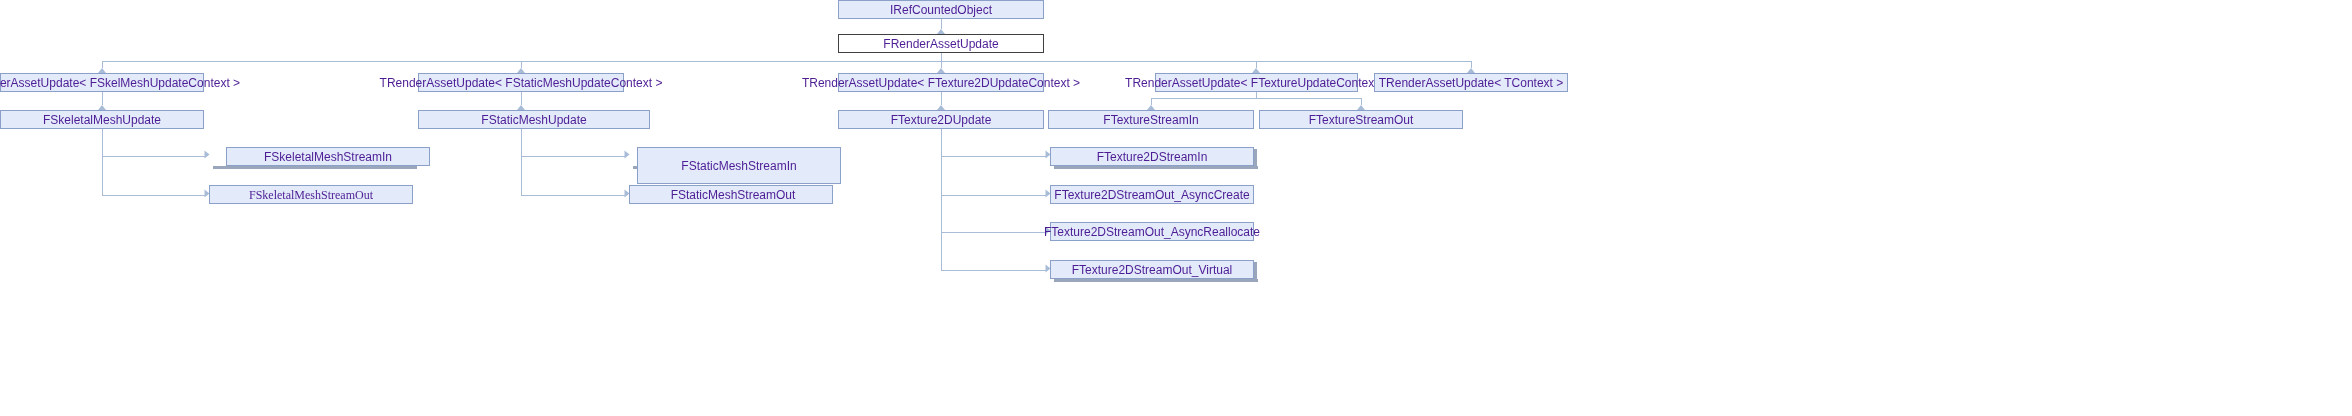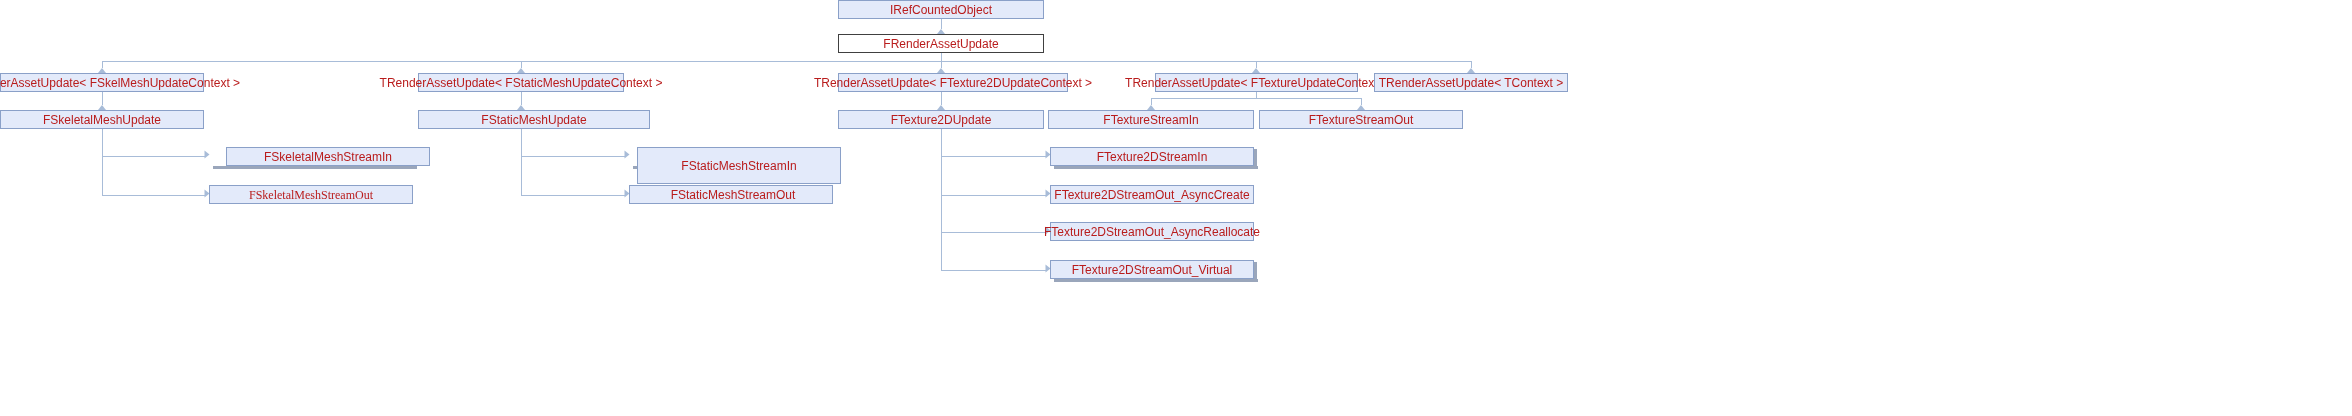--- a/index.html
+++ b/index.html
@@ -13,21 +13,21 @@
     height: 416px;
     background: #ffffff;
     font-family: "Liberation Sans", sans-serif;
     overflow: hidden;
   }
   .node {
     position: absolute;
     box-sizing: border-box;
     background: #e3eafa;
     border: 1px solid #8aa0c8;
-    color: #b91c1c;
+    color: #4c1d95;
     font-size: 12px;
     line-height: 1;
     display: flex;
     align-items: center;
     justify-content: center;
     text-align: center;
     white-space: nowrap;
     padding: 0 4px;
   }
   .node.root {
@@ -136,21 +136,21 @@
   <div class="node root" style="left:838px; top:34px; width:206px; height:19px;">
       <span>FRenderAssetUpdate</span>
     </div>
 
   <div class="node plain" style="left:0px; top:73px; width:204px; height:19px;">
       <span>TRenderAssetUpdate&lt; FSkelMeshUpdateContext &gt;</span>
     </div>
   <div class="node plain" style="left:418px; top:73px; width:206px; height:19px;">
       <span>TRenderAssetUpdate&lt; FStaticMeshUpdateContext &gt;</span>
     </div>
-  <div class="node plain" style="left:838px; top:73px; width:230px; height:19px;">
+  <div class="node plain" style="left:838px; top:73px; width:206px; height:19px;">
       <span>TRenderAssetUpdate&lt; FTexture2DUpdateContext &gt;</span>
     </div>
   <div class="node plain" style="left:1155px; top:73px; width:203px; height:19px;">
       <span>TRenderAssetUpdate&lt; FTextureUpdateContext &gt;</span>
     </div>
   <div class="node plain" style="left:1374px; top:73px; width:194px; height:19px;">
       <span>TRenderAssetUpdate&lt; TContext &gt;</span>
     </div>
 
   <div class="node plain" style="left:0px; top:110px; width:204px; height:19px;">

